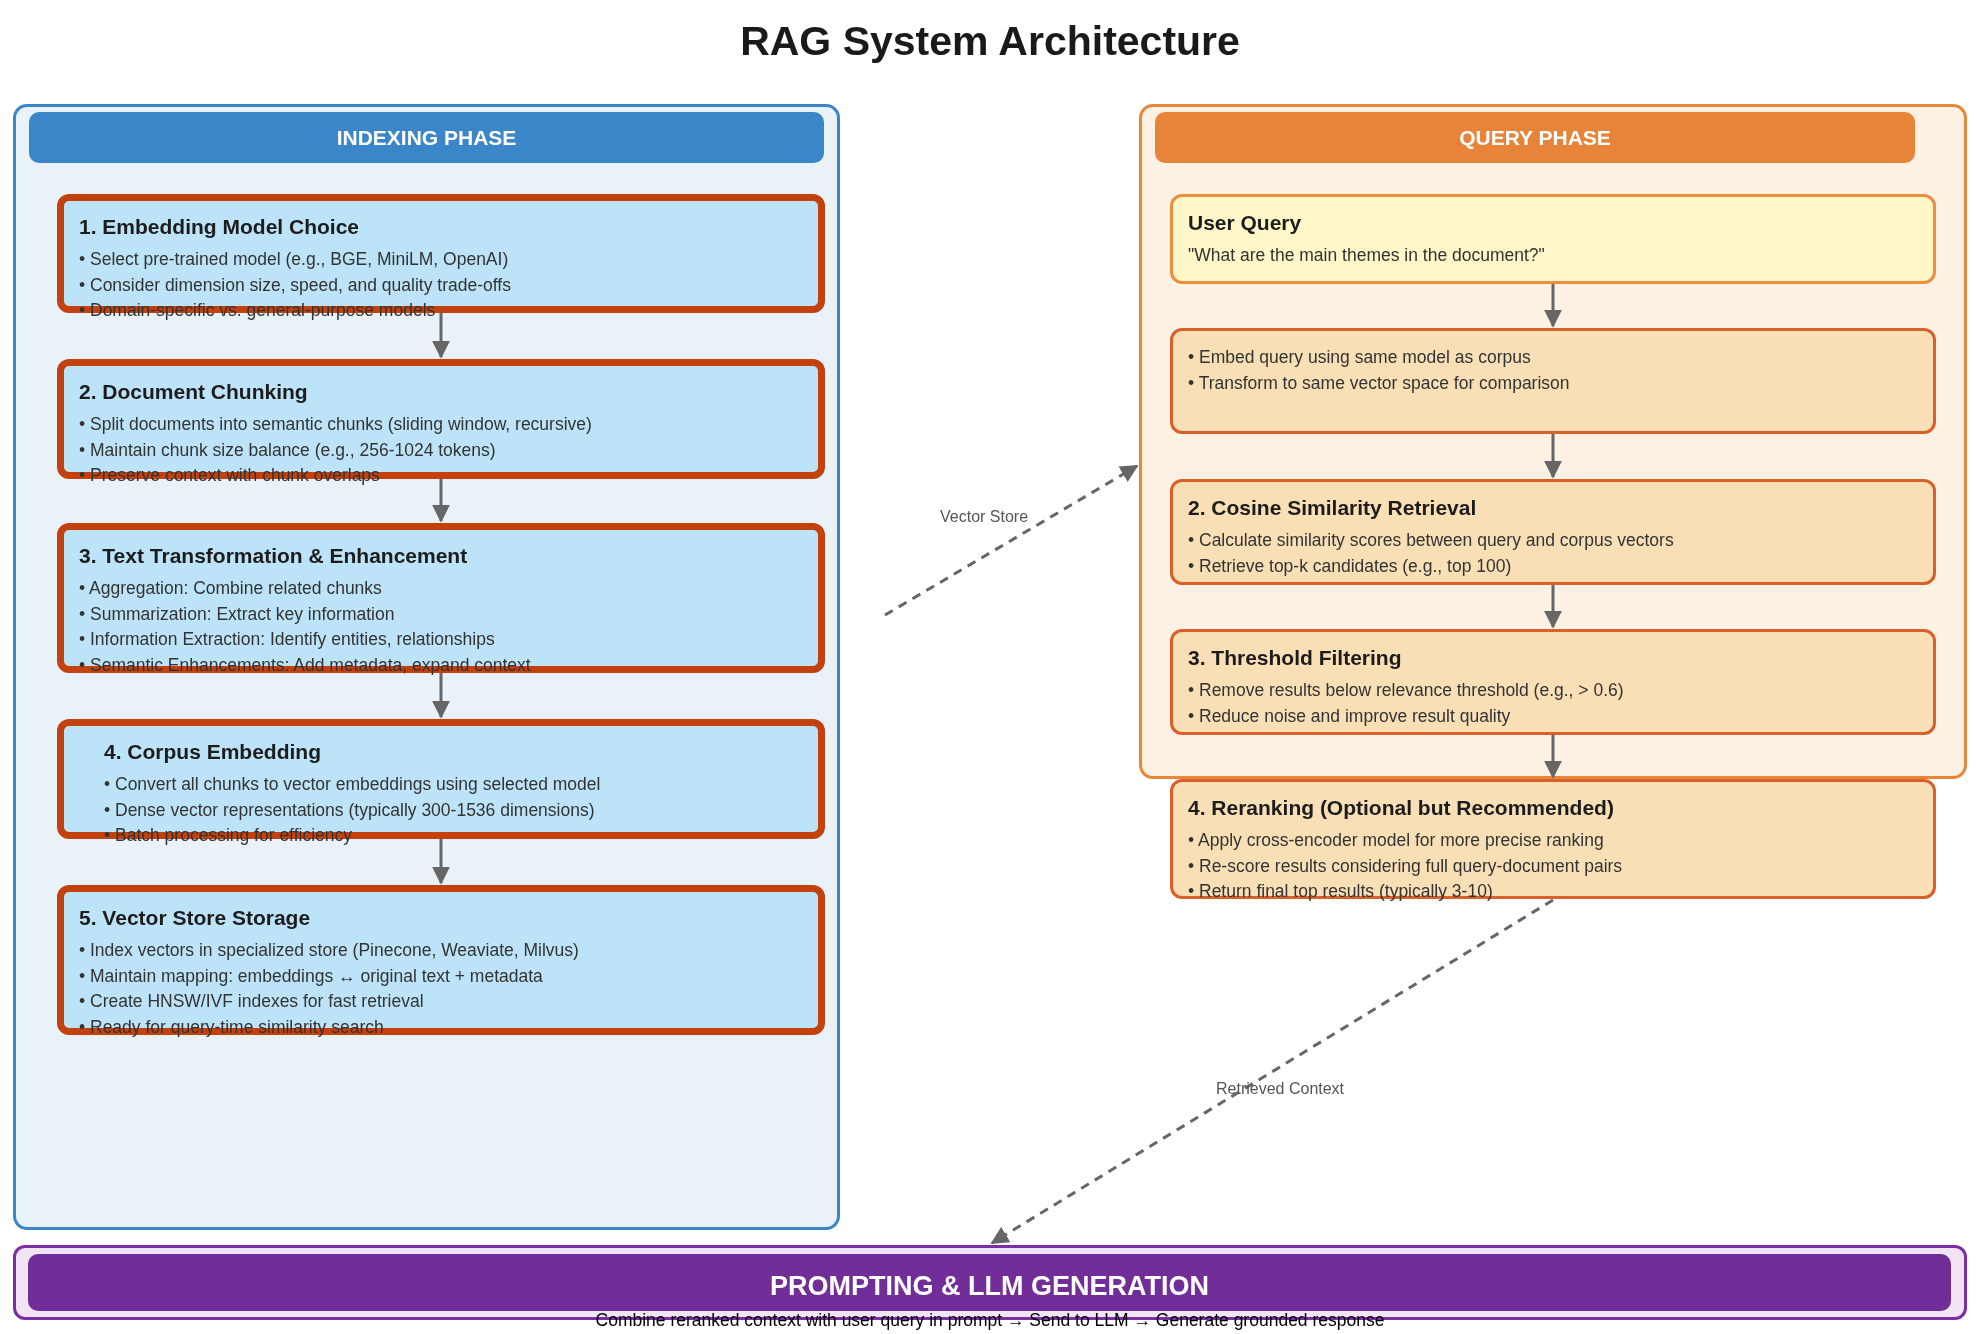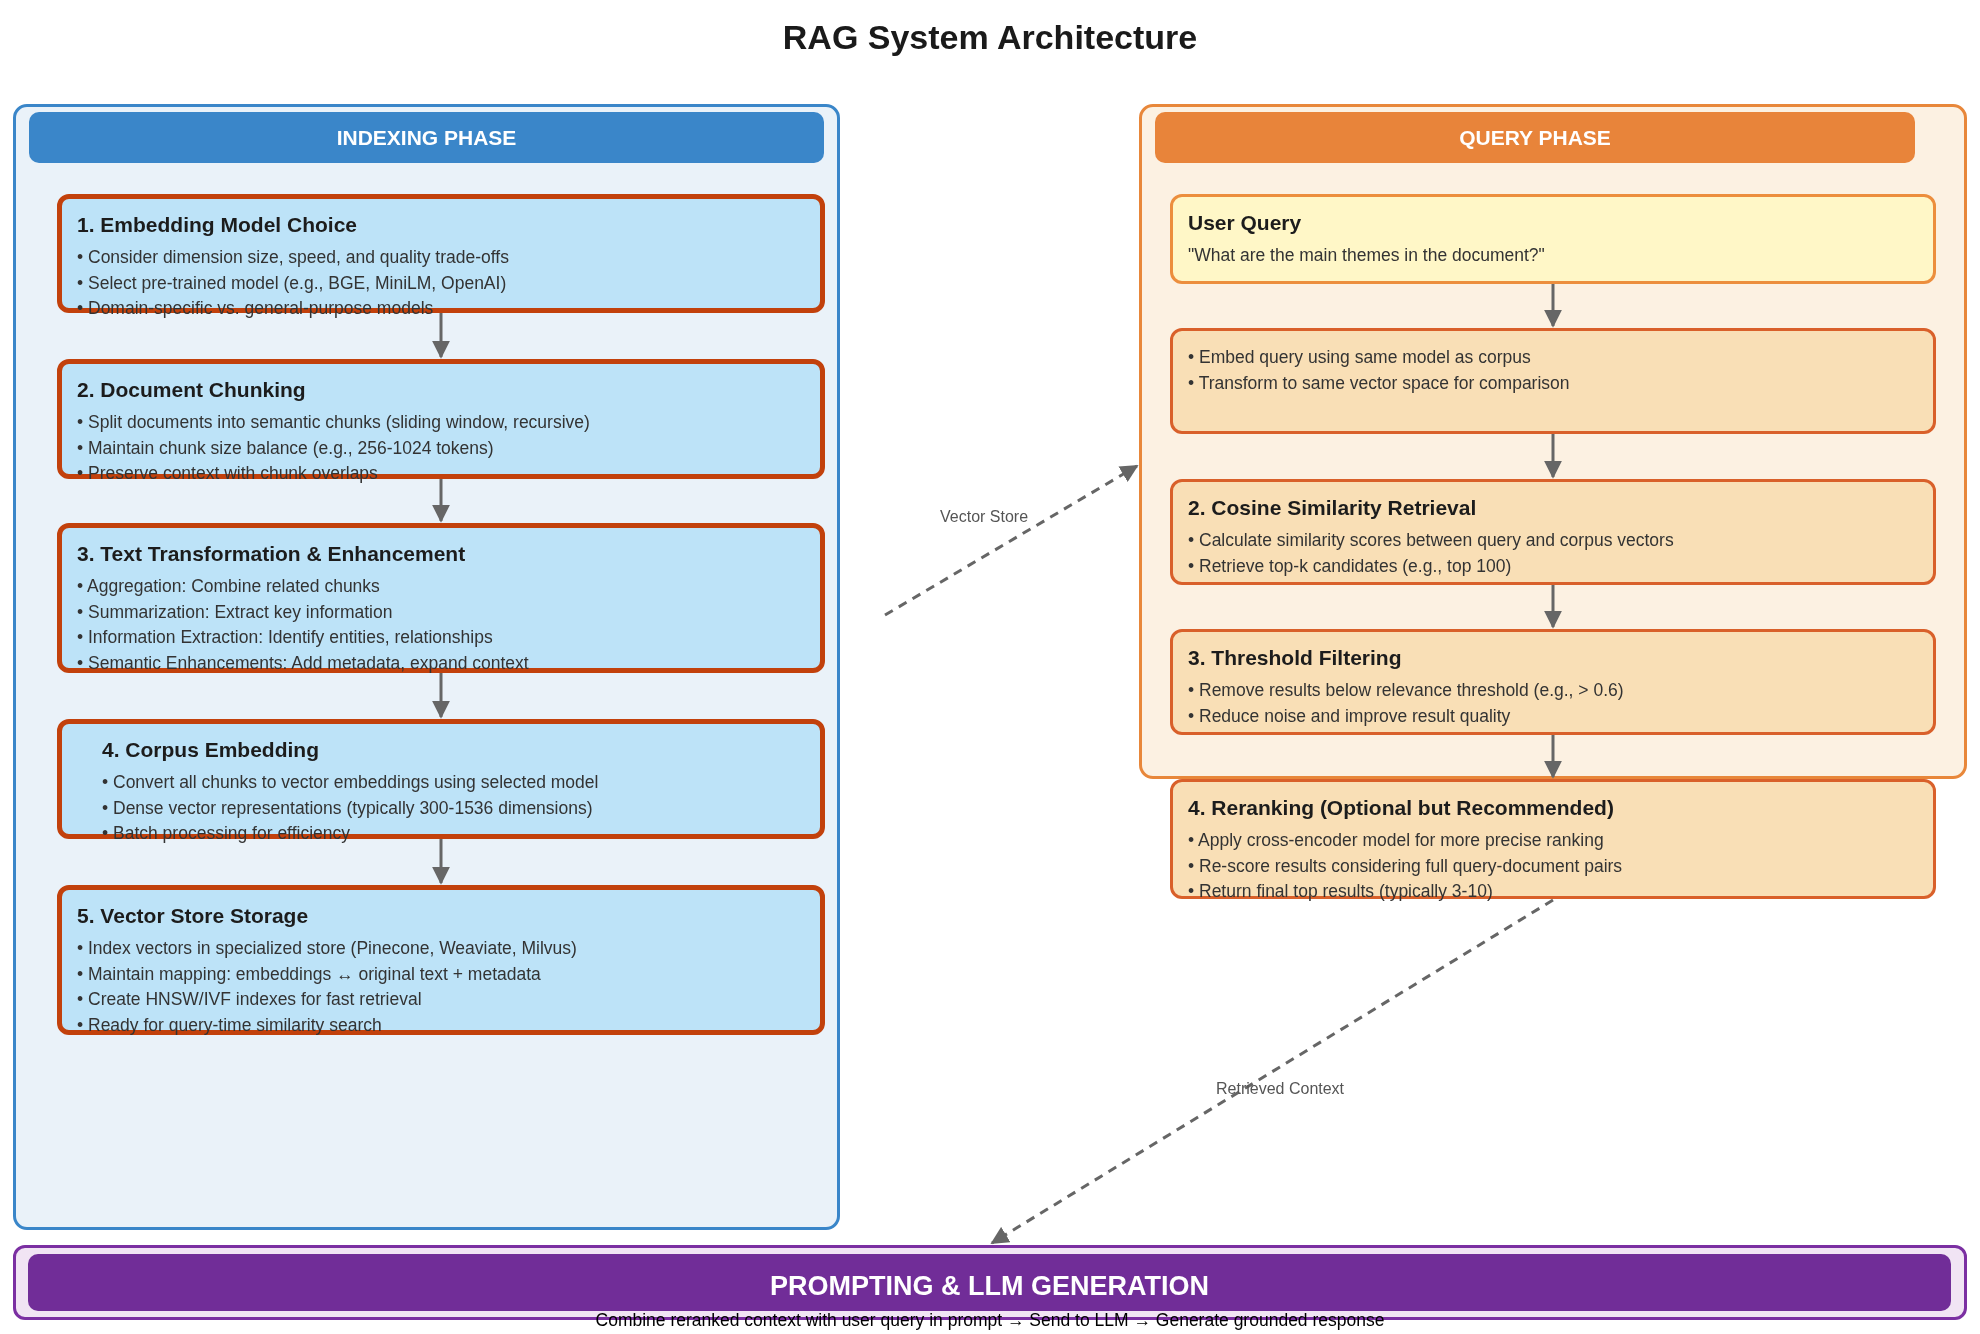--- a/index.html
+++ b/index.html
@@ -1,47 +1,47 @@
 <!DOCTYPE html>
 <html><head>
 <meta charset="utf-8">
 <style>
   html, body { margin:0; padding:0; background:#ffffff; }
   body { width:1980px; height:1334px; position:relative; overflow:hidden; font-family:"Liberation Sans", "DejaVu Sans", sans-serif; color:#222; }
-  .title { position:absolute; left:0; width:1980px; top:18px; text-align:center; font-size:34px; font-weight:bold; color:#1a1a1a; }
+  .title { position:absolute; left:0; width:1980px; top:18px; text-align:center; font-size:41px; font-weight:bold; color:#1a1a1a; }
   .panel { position:absolute; box-sizing:border-box; border-radius:14px; }
   .panel-index { left:13px; top:104px; width:827px; height:1126px; background:#eaf2f9; border:3px solid #3a86c9; }
   .panel-query { left:1139px; top:104px; width:828px; height:675px; background:#fcf1e2; border:3px solid #e8873a; }
   .phase-header { position:absolute; box-sizing:border-box; border-radius:10px; color:#fff; font-weight:bold; font-size:21px; display:flex; align-items:center; justify-content:center; }
   .hdr-index { left:29px; top:112px; width:795px; height:51px; background:#3a86c9; }
   .hdr-query { left:1155px; top:112px; width:760px; height:51px; background:#e8843a; }
   .step { position:absolute; box-sizing:border-box; border-radius:12px; padding:14px 15px 0 15px; overflow:visible; }
-  .step-index { left:57px; width:768px; background:#bde3f8; border:5px solid #c2410c; }
+  .step-index { left:57px; width:768px; background:#bde3f8; border:7px solid #c2410c; }
   .step-query { left:1170px; width:766px; background:#f9dfb6; border:3px solid #d9602a; }
   .step-user { background:#fff7c7; border:3px solid #ec8e3d; }
   .step-title { font-size:21px; font-weight:bold; color:#1c1c1c; margin:0 0 8px 0; line-height:24px; }
   .step-line { font-size:17.5px; color:#333; line-height:25.5px; white-space:nowrap; }
   .bottom-outer { position:absolute; left:13px; top:1245px; width:1954px; height:75px; box-sizing:border-box; background:#f1e4f4; border:3px solid #7b2fa2; border-radius:12px; }
   .bottom-inner { position:absolute; left:28px; top:1254px; width:1923px; height:57px; box-sizing:border-box; background:#712d98; border-radius:10px; color:#fff; font-weight:bold; font-size:27px; display:flex; align-items:center; justify-content:center; padding-top:8px; }
   .bottom-caption { position:absolute; left:0; width:1980px; top:1310px; text-align:center; font-size:17.5px; color:#000000; }
   .edge-label { position:absolute; font-size:16px; color:#555; white-space:nowrap; }
   svg.overlay { position:absolute; left:0; top:0; width:1980px; height:1334px; pointer-events:none; }
 </style>
 </head>
 <body>
 
 <div class="title">RAG System Architecture</div>
 
 <div class="panel panel-index"></div>
 <div class="phase-header hdr-index">INDEXING PHASE</div>
 
 <div class="step step-index" style="top:194px;height:119px;">
   <div class="step-title">1. Embedding Model Choice</div>
+  <div class="step-line">• Select pre-trained model (e.g., BGE, MiniLM, OpenAI)</div>
   <div class="step-line">• Consider dimension size, speed, and quality trade-offs</div>
-  <div class="step-line">• Select pre-trained model (e.g., BGE, MiniLM, OpenAI)</div>
   <div class="step-line">• Domain-specific vs. general-purpose models</div>
 </div>
 <div class="step step-index" style="top:359px;height:120px;">
   <div class="step-title">2. Document Chunking</div>
   <div class="step-line">• Split documents into semantic chunks (sliding window, recursive)</div>
   <div class="step-line">• Maintain chunk size balance (e.g., 256-1024 tokens)</div>
   <div class="step-line">• Preserve context with chunk overlaps</div>
 </div>
 <div class="step step-index" style="top:523px;height:150px;">
   <div class="step-title">3. Text Transformation &amp; Enhancement</div>

